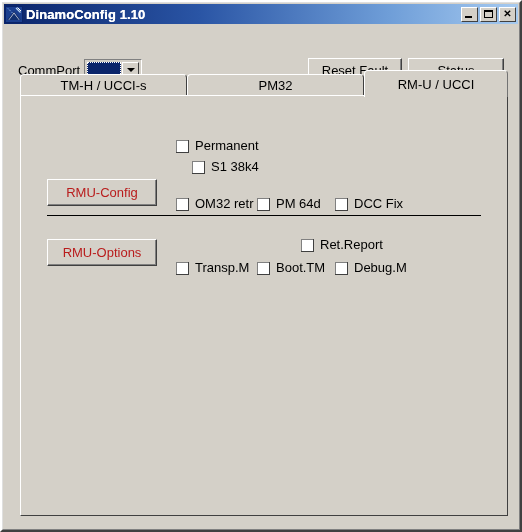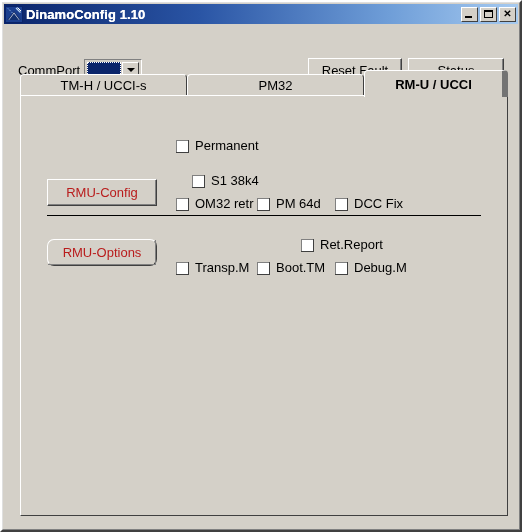--- a/index.html
+++ b/index.html
@@ -245,23 +245,23 @@
     border-top-left-radius: 4px;
     border-top-right-radius: 4px;
   }
   .tab.inactive {
     top: 4px;
     height: 22px;
   }
   .tab.active {
     top: 0px;
     height: 27px;
-    font-weight: bold;
+    font-weight: normal;
     z-index: 5;
-    border-right: 6px solid #737373;
+    border-right: 1px solid #737373;
   }
   #tab-0 { left: 0px; width: 167px; }
   #tab-1 { left: 167px; width: 177px; }
   #tab-2 { left: 344px; width: 144px; }
 
   #tab-panel {
     position: absolute;
     left: 0; top: 25px;
     width: 488px;
     height: 421px;
@@ -400,21 +400,21 @@
 
     <div id="tab-panel">
 
       <div class="checkbox-item" style="left:155px; top:43px;">
         <span class="checkbox-box"></span>
         <span class="checkbox-label">Permanent</span>
       </div>
 
       <button class="section-button" style="left:26px; top:83px; width:110px; height:27px;">RMU-Config</button>
 
-      <div class="checkbox-item" style="left:155px; top:78px;padding-left:16px;">
+      <div class="checkbox-item" style="left:155px; top:64px;padding-left:16px;">
         <span class="checkbox-box"></span>
         <span class="checkbox-label">S1 38k4</span>
       </div>
 
       <div class="checkbox-item" style="left:155px; top:101px;">
         <span class="checkbox-box"></span>
         <span class="checkbox-label">OM32 retr</span>
       </div>
 
       <div class="checkbox-item" style="left:236px; top:101px;align-items:center;">
@@ -422,21 +422,21 @@
         <span class="checkbox-label">PM 64d</span>
       </div>
 
       <div class="checkbox-item" style="left:314px; top:101px;">
         <span class="checkbox-box"></span>
         <span class="checkbox-label">DCC Fix</span>
       </div>
 
       <div id="separator-line"></div>
 
-      <button class="section-button" style="left:26px; top:143px; width:110px; height:27px;border-radius:7px;">RMU-Options</button>
+      <button class="section-button" style="left:26px; top:143px; width:110px; height:27px;">RMU-Options</button>
 
       <div class="checkbox-item" style="left:236px; top:142px;padding-left:44px;">
         <span class="checkbox-box"></span>
         <span class="checkbox-label">Ret.Report</span>
       </div>
 
       <div class="checkbox-item" style="left:155px; top:165px;">
         <span class="checkbox-box"></span>
         <span class="checkbox-label">Transp.M</span>
       </div>

